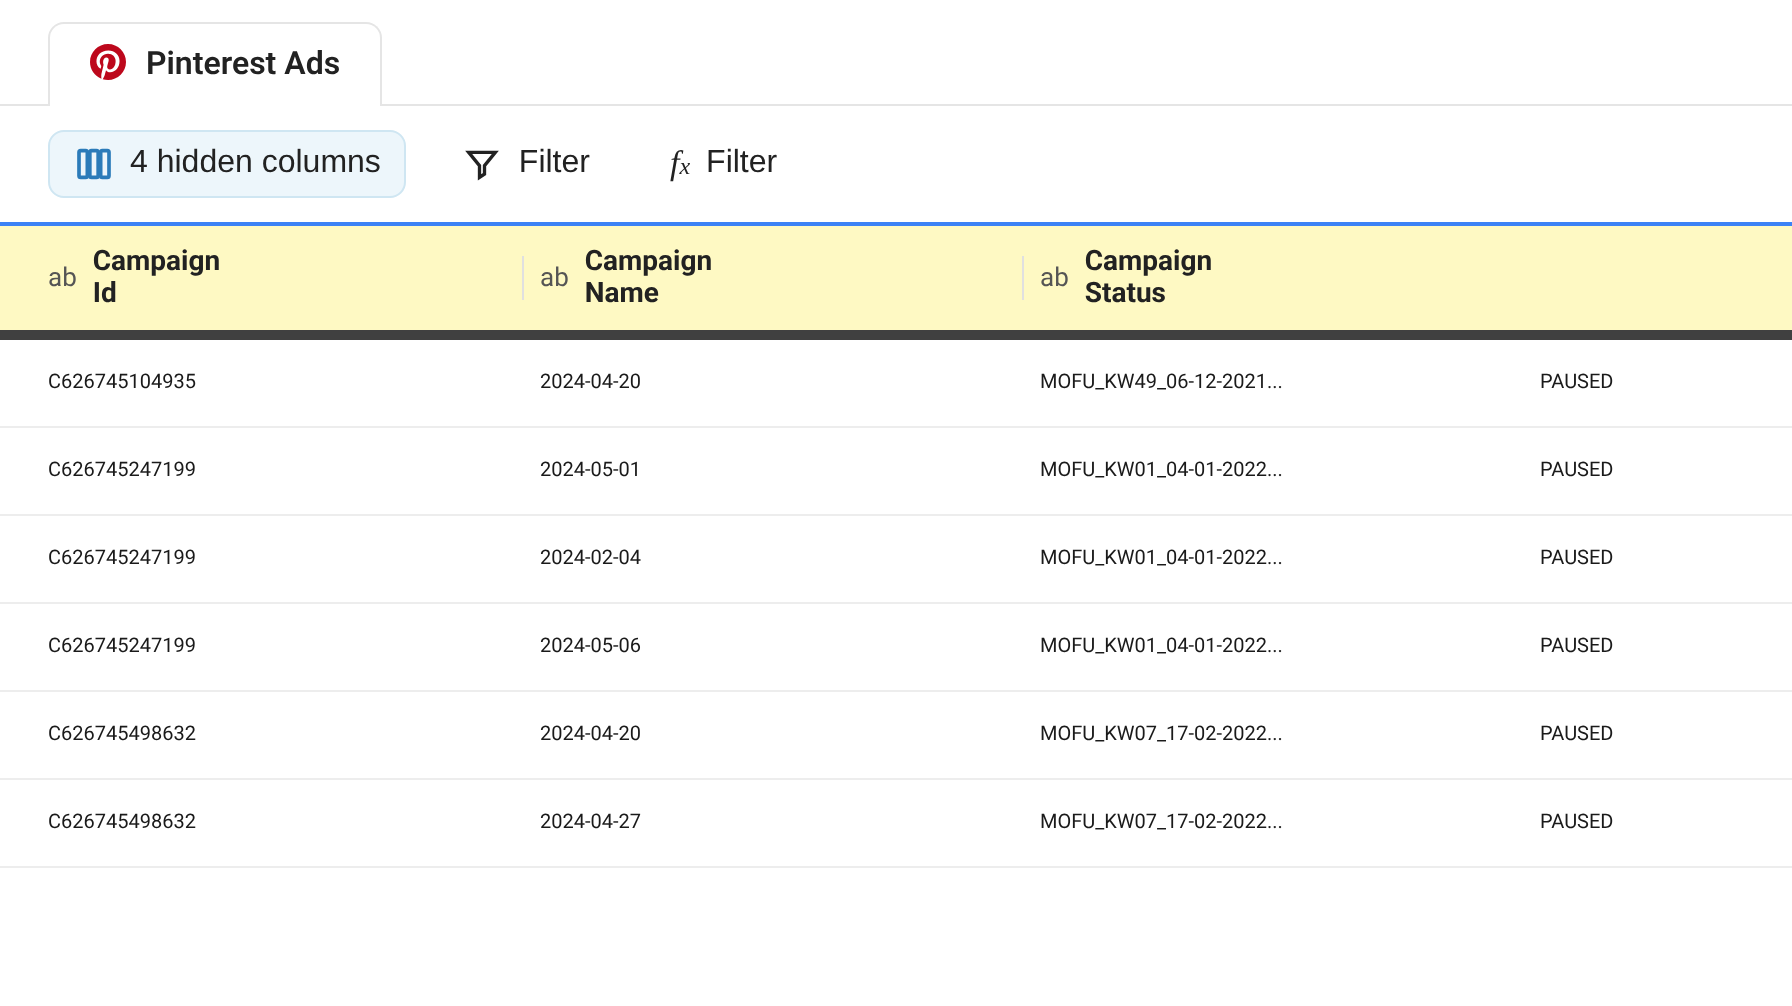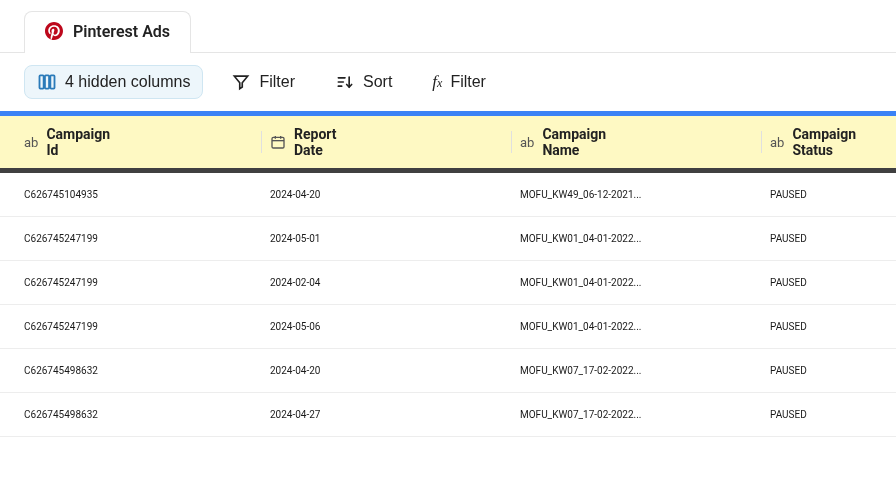--- a/index.html
+++ b/index.html
@@ -31,21 +31,21 @@
     color: #222;
     position: relative;
     top: 1px;
   }
   .tab svg { display:block; }
   .toolbar {
     display: flex;
     align-items: center;
     gap: 16px;
     padding: 12px 24px;
-    border-bottom: 5px solid #3b82f6;
+    border-bottom: 2px solid #3b82f6;
   }
   .toolbar-btn {
     display: inline-flex;
     align-items: center;
     gap: 8px;
     font-size: 16px;
     color: #222;
     padding: 6px 12px;
     border-radius: 8px;
     border: none;
@@ -138,56 +138,32 @@
   </button>
   <button class="toolbar-btn">
     <span>
       <svg width="20" height="20" viewBox="0 0 24 24" fill="none" stroke="#222" stroke-width="2">
           <path d="M4 5h16l-6.5 8v5l-3 2v-7L4 5z"></path>
         </svg>
     </span>
     <span>Filter</span>
   </button>
   <button class="toolbar-btn">
-    <span>
-      <svg width="20" height="20" viewBox="0 0 24 24" fill="none" stroke="#222" stroke-width="2" stroke-linecap="round">
-          <path d="M4 7h8"></path>
-          <path d="M4 12h6"></path>
-          <path d="M4 17h4"></path>
-          <path d="M17 6v12"></path>
-          <path d="M14 15l3 3 3-3"></path>
-        </svg>
-    </span>
-    <span>Sort</span>
-  </button>
-  <button class="toolbar-btn">
     <span style="font-style:italic;font-family:serif;font-size:17px;">f<span style="font-size:12px;">x</span></span>
     <span>Filter</span>
   </button>
 </div>
 
 <div class="table">
   <div class="thead">
     <div class="th col-id">
       <span class="type-icon">ab</span>
       <span class="label">Campaign<br>Id</span>
       <span class="sep"></span>
     </div>
-    <div class="th col-date">
-      <span class="type-icon">
-        <svg width="16" height="16" viewBox="0 0 24 24" fill="none" stroke="#555" stroke-width="2">
-            <rect x="3" y="5" width="18" height="16" rx="2"></rect>
-            <path d="M3 10h18"></path>
-            <path d="M8 3v4"></path>
-            <path d="M16 3v4"></path>
-          </svg>
-      </span>
-      <span class="label">Report<br>Date</span>
-      <span class="sep"></span>
-    </div>
     <div class="th col-name">
       <span class="type-icon">ab</span>
       <span class="label">Campaign<br>Name</span>
       <span class="sep"></span>
     </div>
     <div class="th col-status">
       <span class="type-icon">ab</span>
       <span class="label">Campaign<br>Status</span>
     </div>
   </div>

